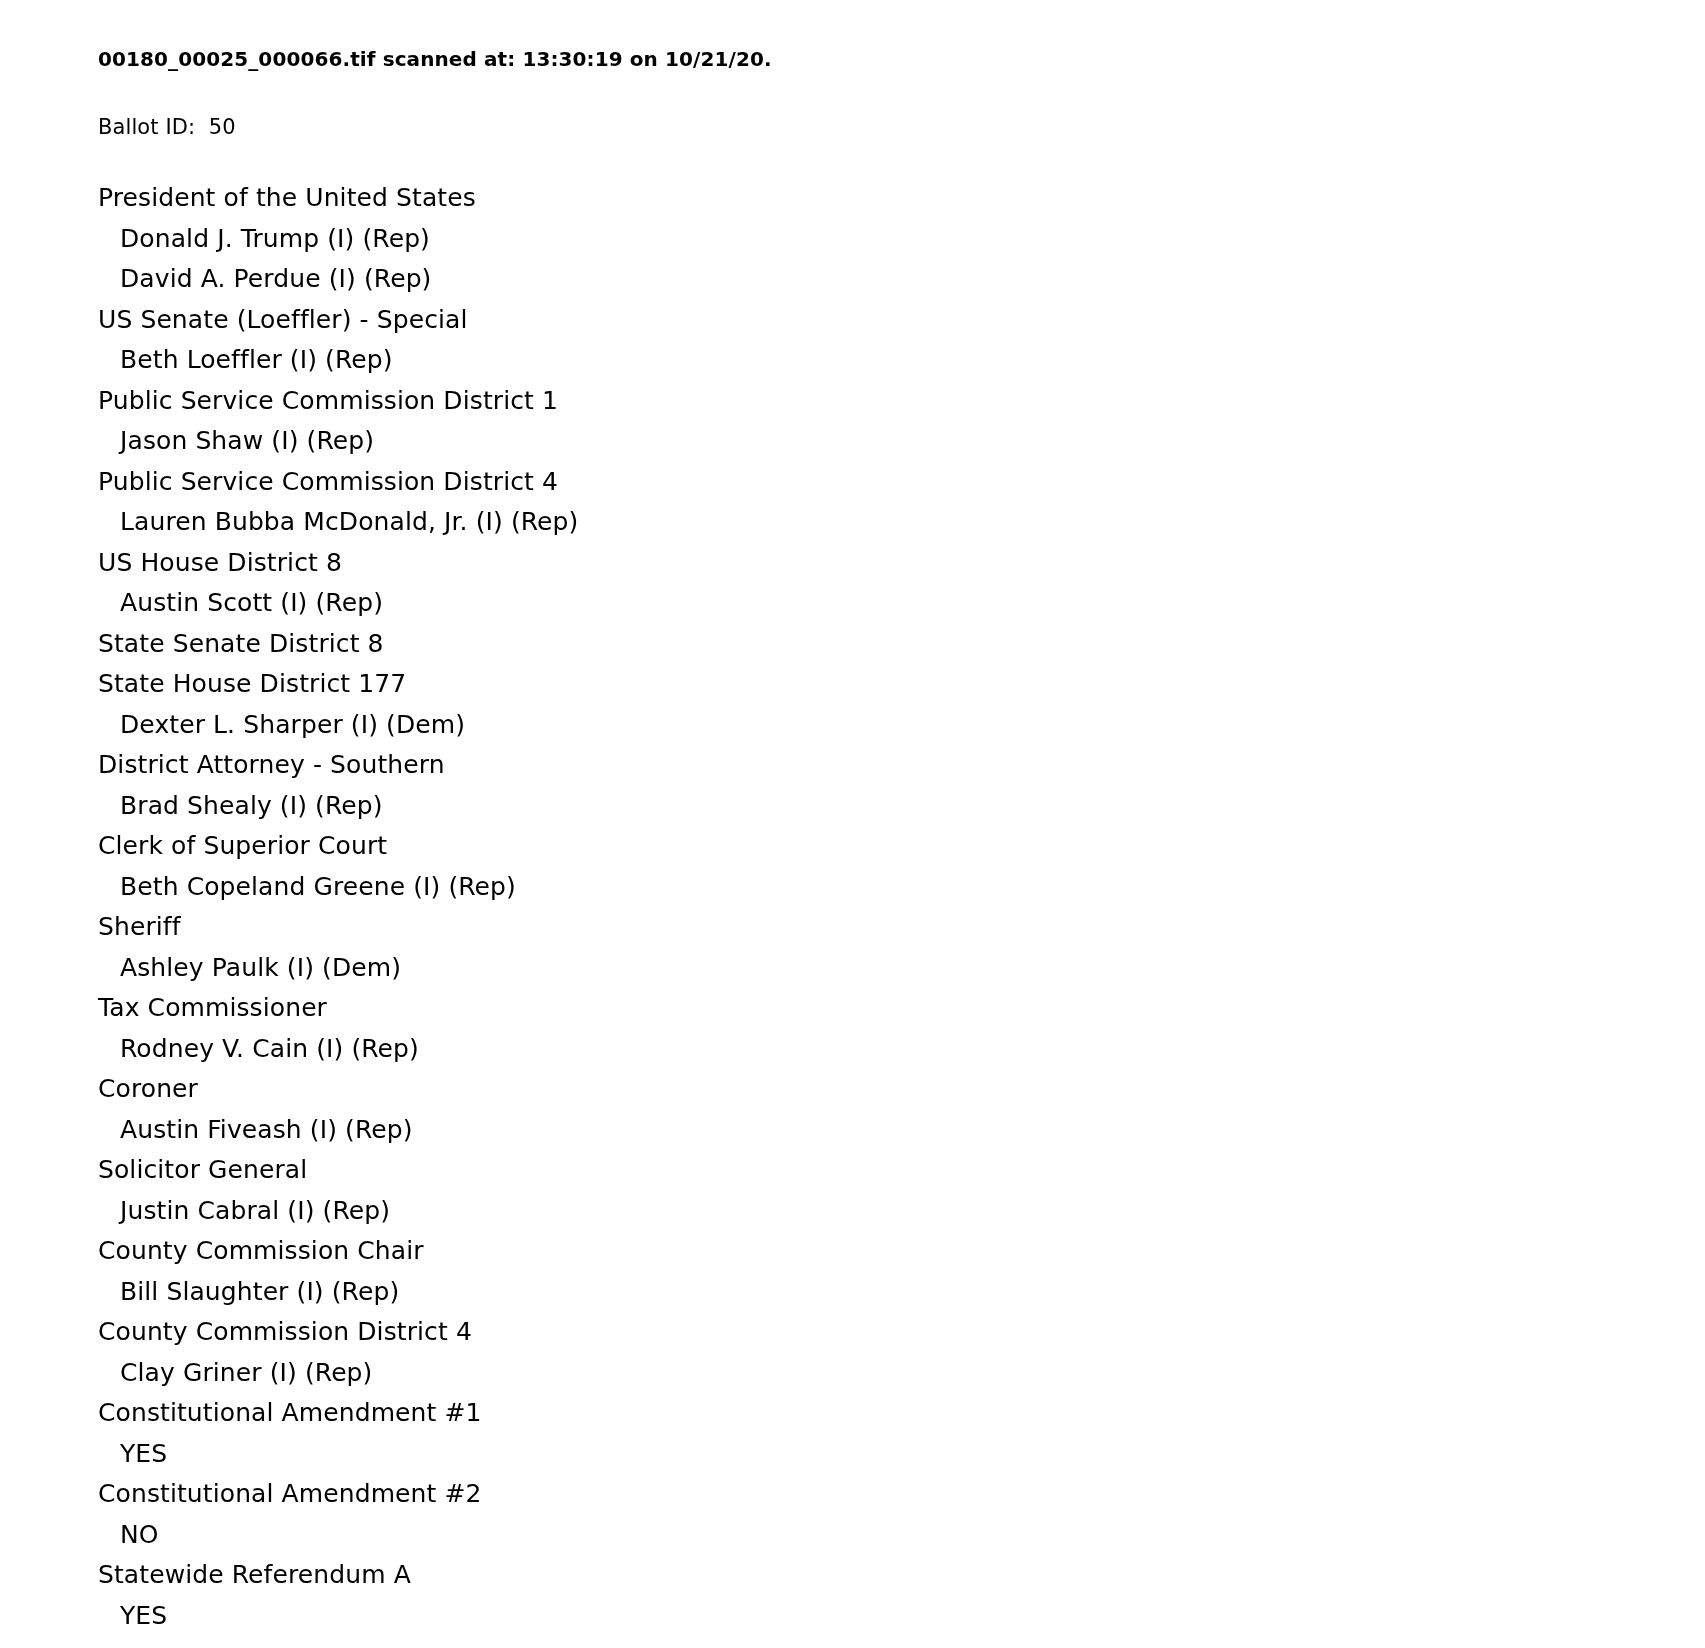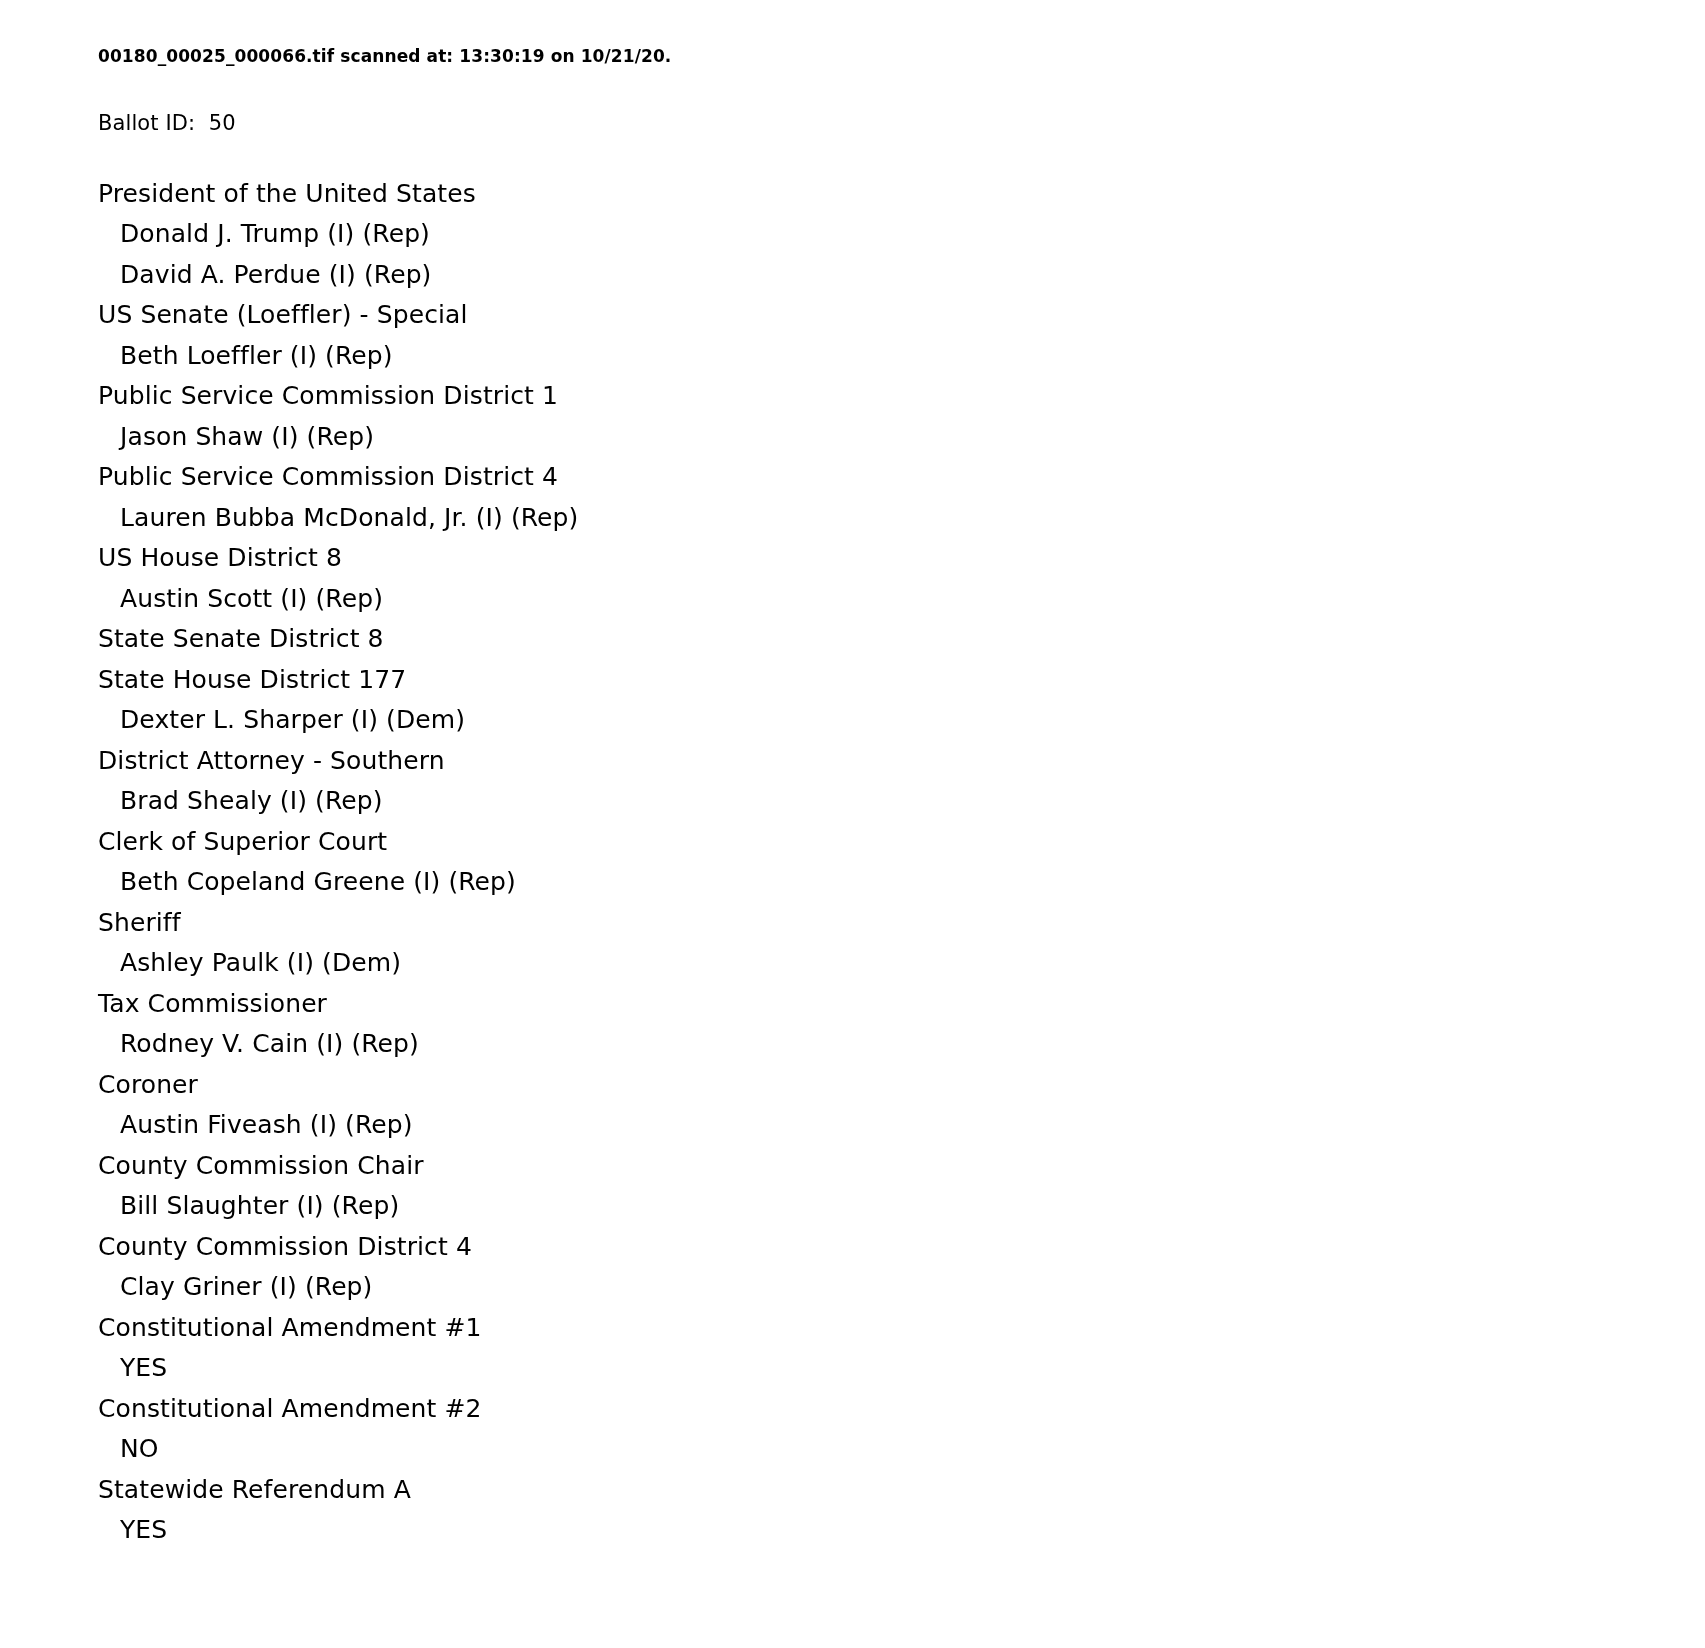--- a/index.html
+++ b/index.html
@@ -15,21 +15,21 @@
     -webkit-font-smoothing: antialiased;
   }
   .page {
     position: relative;
     width: 1705px;
     height: 1648px;
     box-sizing: border-box;
     padding: 44px 0 0 98px;
   }
   .scan-header {
-    font-size: 17px;
+    font-size: 20px;
     font-weight: 600;
     letter-spacing: 0.1px;
     line-height: 1.5;
     margin: 0 0 0 0;
   }
   .spacer-1 { height: 36px; }
   .scan-meta {
     font-size: 21px;
     line-height: 1.62;
     letter-spacing: 0.1px;
@@ -127,20 +127,24 @@
     <div class="contest">
       <div class="contest-title">Tax Commissioner</div>
       <div class="contest-choice">Rodney V. Cain (I) (Rep)</div>
     </div>
 
     <div class="contest">
       <div class="contest-title">Coroner</div>
       <div class="contest-choice">Austin Fiveash (I) (Rep)</div>
     </div>
 
+    <div class="contest">
+      <div class="contest-title">Solicitor General</div>
+      <div class="contest-choice">Justin Cabral (I) (Rep)</div>
+    </div>
 
     <div class="contest">
       <div class="contest-title">County Commission Chair</div>
       <div class="contest-choice">Bill Slaughter (I) (Rep)</div>
     </div>
 
     <div class="contest">
       <div class="contest-title">County Commission District 4</div>
       <div class="contest-choice">Clay Griner (I) (Rep)</div>
     </div>

